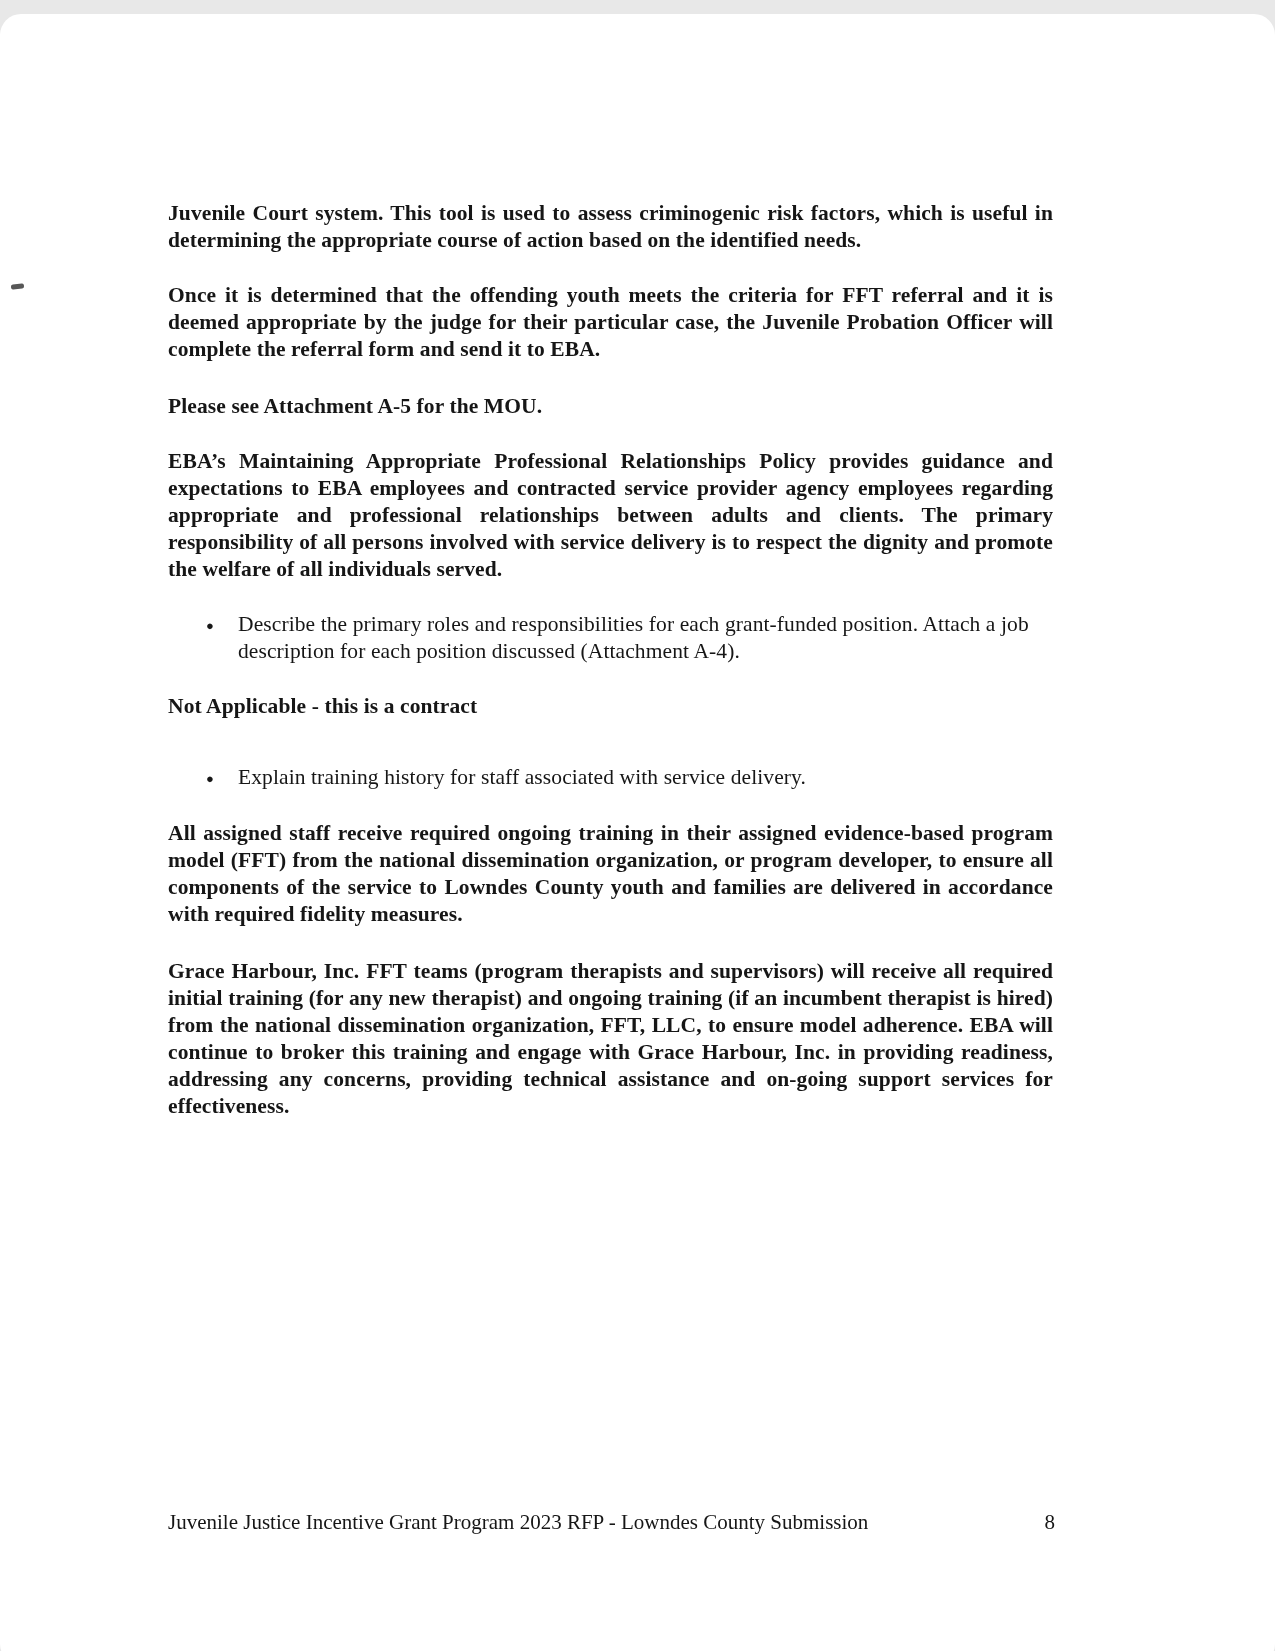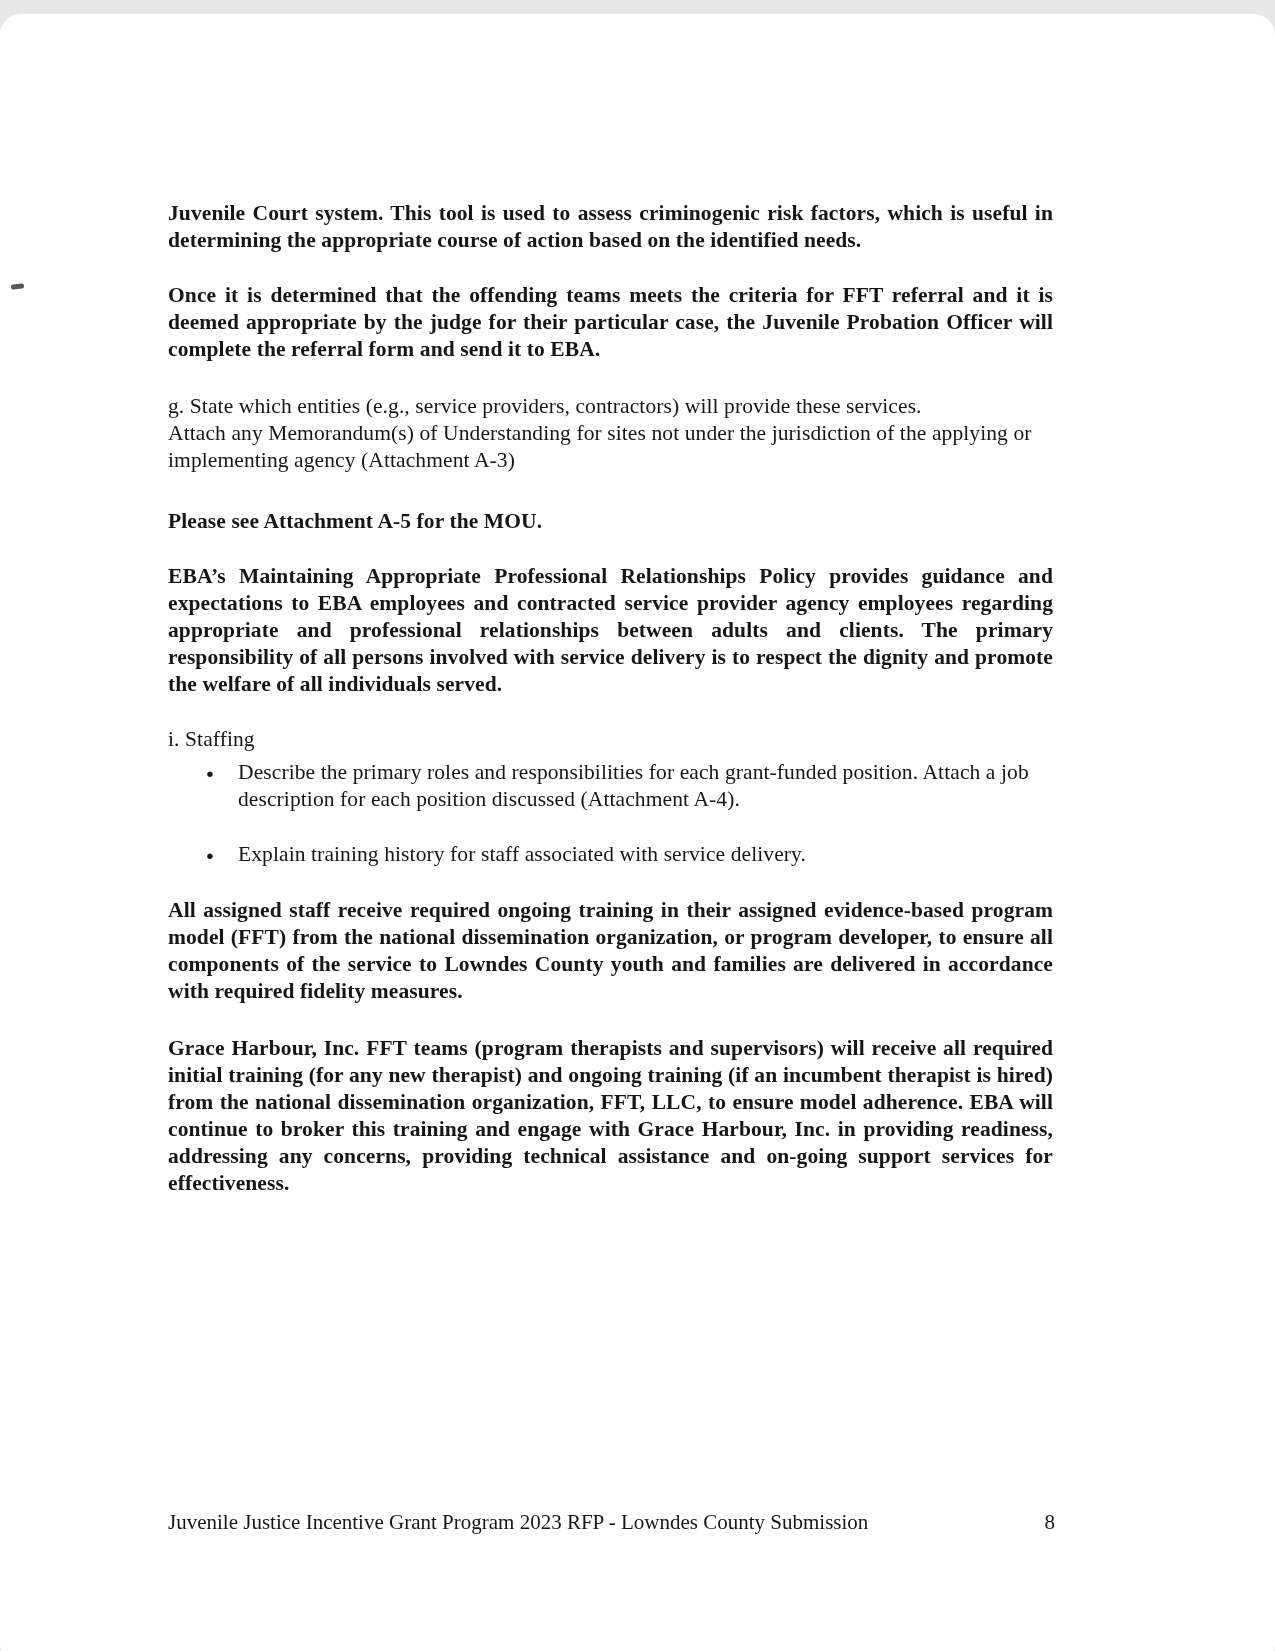--- a/index.html
+++ b/index.html
@@ -89,38 +89,36 @@
 <body>
 
 <div class="page">
 
   <div class="scan-artifact"></div>
 
   <div class="content">
 
     <p class="para bold justify">Juvenile Court system.  This tool is used to assess criminogenic risk factors, which is useful in determining the appropriate course of action based on the identified needs.</p>
 
-    <p class="para bold justify mb30">Once it is determined that the offending teams meets the criteria for FFT referral and it is deemed appropriate by the judge for their particular case, the Juvenile Probation Officer will complete the referral form and send it to EBA.</p>
+    <p class="para bold justify mb30">Once it is determined that the offending youth meets the criteria for FFT referral and it is deemed appropriate by the judge for their particular case, the Juvenile Probation Officer will complete the referral form and send it to EBA.</p>
 
-    <p class="para preline mb34">g. State which entities (e.g., service providers, contractors) will provide these services.
-Attach any Memorandum(s) of Understanding for sites not under the jurisdiction of the applying or implementing agency (Attachment A-3)</p>
 
 
     <p class="para bold">Please see Attachment A-5 for the MOU.</p>
 
 
     <p class="para bold justify">EBA’s Maintaining Appropriate Professional Relationships Policy provides guidance and expectations to EBA employees and contracted service provider agency employees regarding appropriate and professional relationships between adults and clients. The primary responsibility of all persons involved with service delivery is to respect the dignity and promote the welfare of all individuals served.</p>
 
-    <p class="para mb6">i. Staffing</p>
 
     <div class="bullet-row mb40">
       <span class="bullet-glyph">●</span>
       <p class="para">Describe the primary roles and responsibilities for each grant-funded position. Attach a job description for each position discussed (Attachment A-4).</p>
     </div>
 
+    <p class="para bold mb44">Not Applicable - this is a contract</p>
 
     <div class="bullet-row mb62">
       <span class="bullet-glyph">●</span>
       <p class="para">Explain training history for staff associated with service delivery.</p>
     </div>
 
     <p class="para bold justify mb30">All assigned staff receive required ongoing training in their assigned evidence-based program model (FFT) from the national dissemination organization, or program developer, to ensure all components of the service to Lowndes County youth and families are delivered in accordance with required fidelity measures.</p>
 
     <p class="para bold justify mb0">Grace Harbour, Inc. FFT teams (program therapists and supervisors) will receive all required initial training (for any new therapist) and ongoing training (if an incumbent therapist is hired) from the national dissemination organization, FFT, LLC, to ensure model adherence. EBA will continue to broker this training and engage with Grace Harbour, Inc. in providing readiness, addressing any concerns, providing technical assistance and on-going support services for effectiveness.</p>
 

